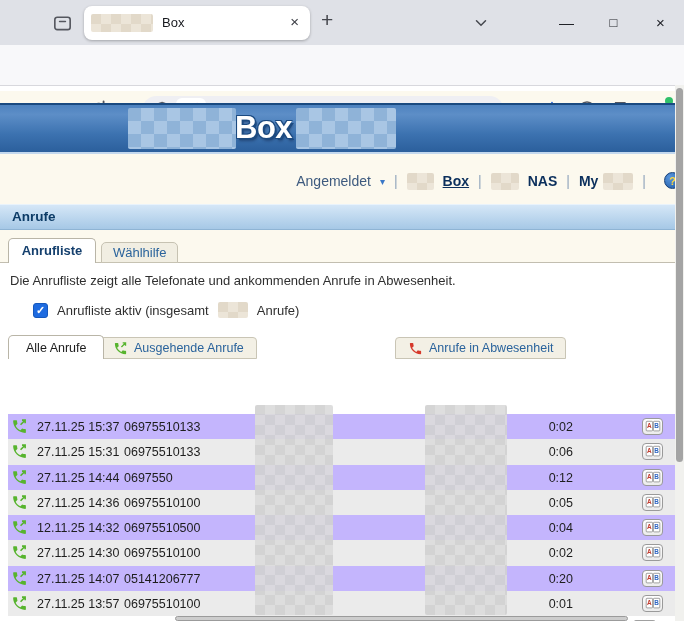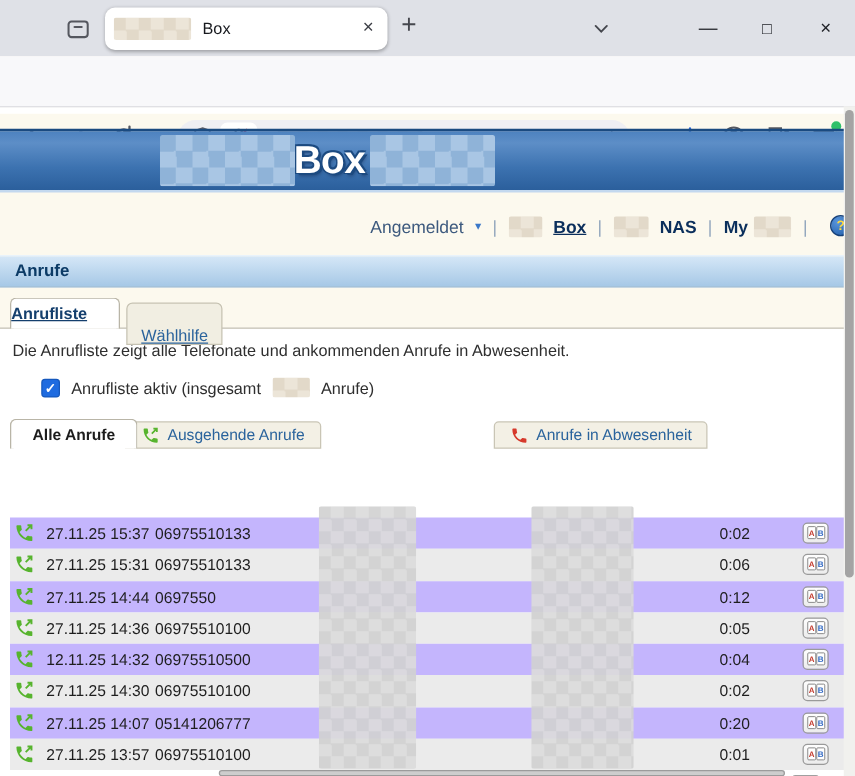--- a/index.html
+++ b/index.html
@@ -53,47 +53,47 @@
   .nav .cur { text-decoration:underline; }
   .navpix { display:inline-block; height:17px; }
   .helpicon { position:absolute; left:664px; top:172px; width:17px; height:17px; border-radius:50%;
               background:radial-gradient(circle at 35% 30%,#5a97dd,#1e5aa6); border:1px solid #153f77;
               color:#ffd83d; font-weight:bold; font-size:11px; display:flex; align-items:center; justify-content:center; z-index:1; }
 
   .sectionbar { position:absolute; top:204px; left:0; width:684px; height:26px;
                 background:linear-gradient(180deg,#d5e7f7,#a6c8e6); border-top:1px solid #e9f3fb; border-bottom:1px solid #8fb4d4;
                 color:#0c3b66; font-weight:bold; font-size:13.5px; line-height:24px; padding-left:12px; }
 
-  .maintab { position:absolute; border-radius:5px 5px 0 0; font-size:13px; text-align:left;text-decoration:underline; }
+  .maintab { position:absolute; border-radius:5px 5px 0 0; font-size:13px; text-align:center; }
   .maintab.active { left:8px; top:238px; width:88px; height:25px; background:#fff; border:1px solid #b9b5a7; border-bottom:none; z-index:3; font-weight:bold; color:#143f6d; line-height:24px; }
-  .maintab.idle { left:101px; top:242px; height:21px; background:#f1eee2; border:1px solid #c6c2b2; color:#2a639c; line-height:19px; padding:16px 11px; z-index:1; }
+  .maintab.idle { left:101px; top:242px; height:21px; background:#f1eee2; border:1px solid #c6c2b2; color:#2a639c; line-height:19px; padding:0 11px; z-index:1; }
 
   .panel { position:absolute; top:262px; left:0; width:684px; height:359px; background:#fff; border-top:1px solid #c2beb0; }
   .intro { position:absolute; left:10px; top:10px; font-size:13px; color:#2f2f2f; }
   .cbrow { position:absolute; left:33px; top:39px; display:flex; align-items:center; gap:9px; font-size:13px; color:#2f2f2f; }
   .cbox { width:15px; height:15px; background:#1e6be0; border:1px solid #1558bd; border-radius:3px; color:#fff; font-size:11px; font-weight:bold; display:flex; align-items:center; justify-content:center; }
   .cbpix { display:inline-block; width:30px; height:16px; }
 
   .ftab { position:absolute; display:inline-flex; align-items:center; gap:6px; border-radius:4px 4px 0 0; font-size:12.5px; }
-  .ftab.active { left:8px; top:72px; height:24px; padding:0 17px; background:#fff; border:1px solid #b9b5a7; border-bottom:none; font-weight:bold; color:#1c1c1c; z-index:2; border-radius:5px 5px 0 0; }
+  .ftab.active { left:8px; top:72px; height:24px; padding:0 17px; background:#fff; border:1px solid #b9b5a7; border-bottom:none; font-weight:normal; color:#1c1c1c; z-index:2; border-radius:5px 5px 0 0; }
   .ftab.idle { top:74px; height:22px; padding:0 12px; background:#f3f0e5; border:1px solid #c9c5b5; color:#2a639c; }
   .ft2 { left:100px;justify-content:center; } .ft3 { left:246px; } .ft4 { left:395px; }
 
   .thead { position:absolute; left:8px; top:121px; width:668px; height:30px; background:#e4e4e4; border-top:1px solid #d4d4d4; border-bottom:1px solid #cdcdcd; font-weight:bold; font-size:12.5px; color:#333; }
   .thead span { position:absolute; top:8px; }
   .h-date { left:27px; } .h-name { left:114px; } .h-device { left:276px; } .h-own { left:404px; }
   .h-dur { left:524px; top:2px !important; width:70px; text-align:center; line-height:13px; }
 
   .tbody { position:absolute; left:8px; top:151px; width:668px; }
   .trow { position:relative; height:25.3px; font-size:12.5px; color:#1e1e1e; background:#c4b5fd; }
   .trow:nth-child(even) { background:#ebebeb; }
   .c-icon { position:absolute; left:3px; top:4px; width:17px; height:17px; }
   .c-date { position:absolute; left:29px; top:6px; }
   .c-num  { position:absolute; left:116px; top:6px; }
-  .c-dur  { position:absolute; left:522px; top:6px; width:70px; text-align:right; }
+  .c-dur  { position:absolute; left:495px; top:6px; width:70px; text-align:right; }
   .c-book { position:absolute; left:634px; top:4px; width:21px; height:17px; background:linear-gradient(#fefefe,#ececec); border:1px solid #9a9a9a; border-radius:4px; display:flex; align-items:center; justify-content:center; }
 
   .band { position:absolute; top:142px; height:210px; opacity:.92; z-index:2; }
   .band1 { left:255px; width:78px; }
   .band2 { left:425px; width:82px; }
 
   .hthumb { position:absolute; left:175px; top:353px; width:453px; height:5px; background:#cdcdcd; border:1px solid #9b9b9b; border-radius:3px; z-index:3; }
   .partialdot { position:absolute; left:11px; top:357.5px; width:9px; height:1.5px; background:#57b42e; z-index:4; }
   .partialbook { position:absolute; left:634px; top:356.5px; width:21px; height:2.5px; background:#f4f4f4; border:1px solid #a0a0a0; border-bottom:none; border-radius:3px 3px 0 0; z-index:4; }
 

